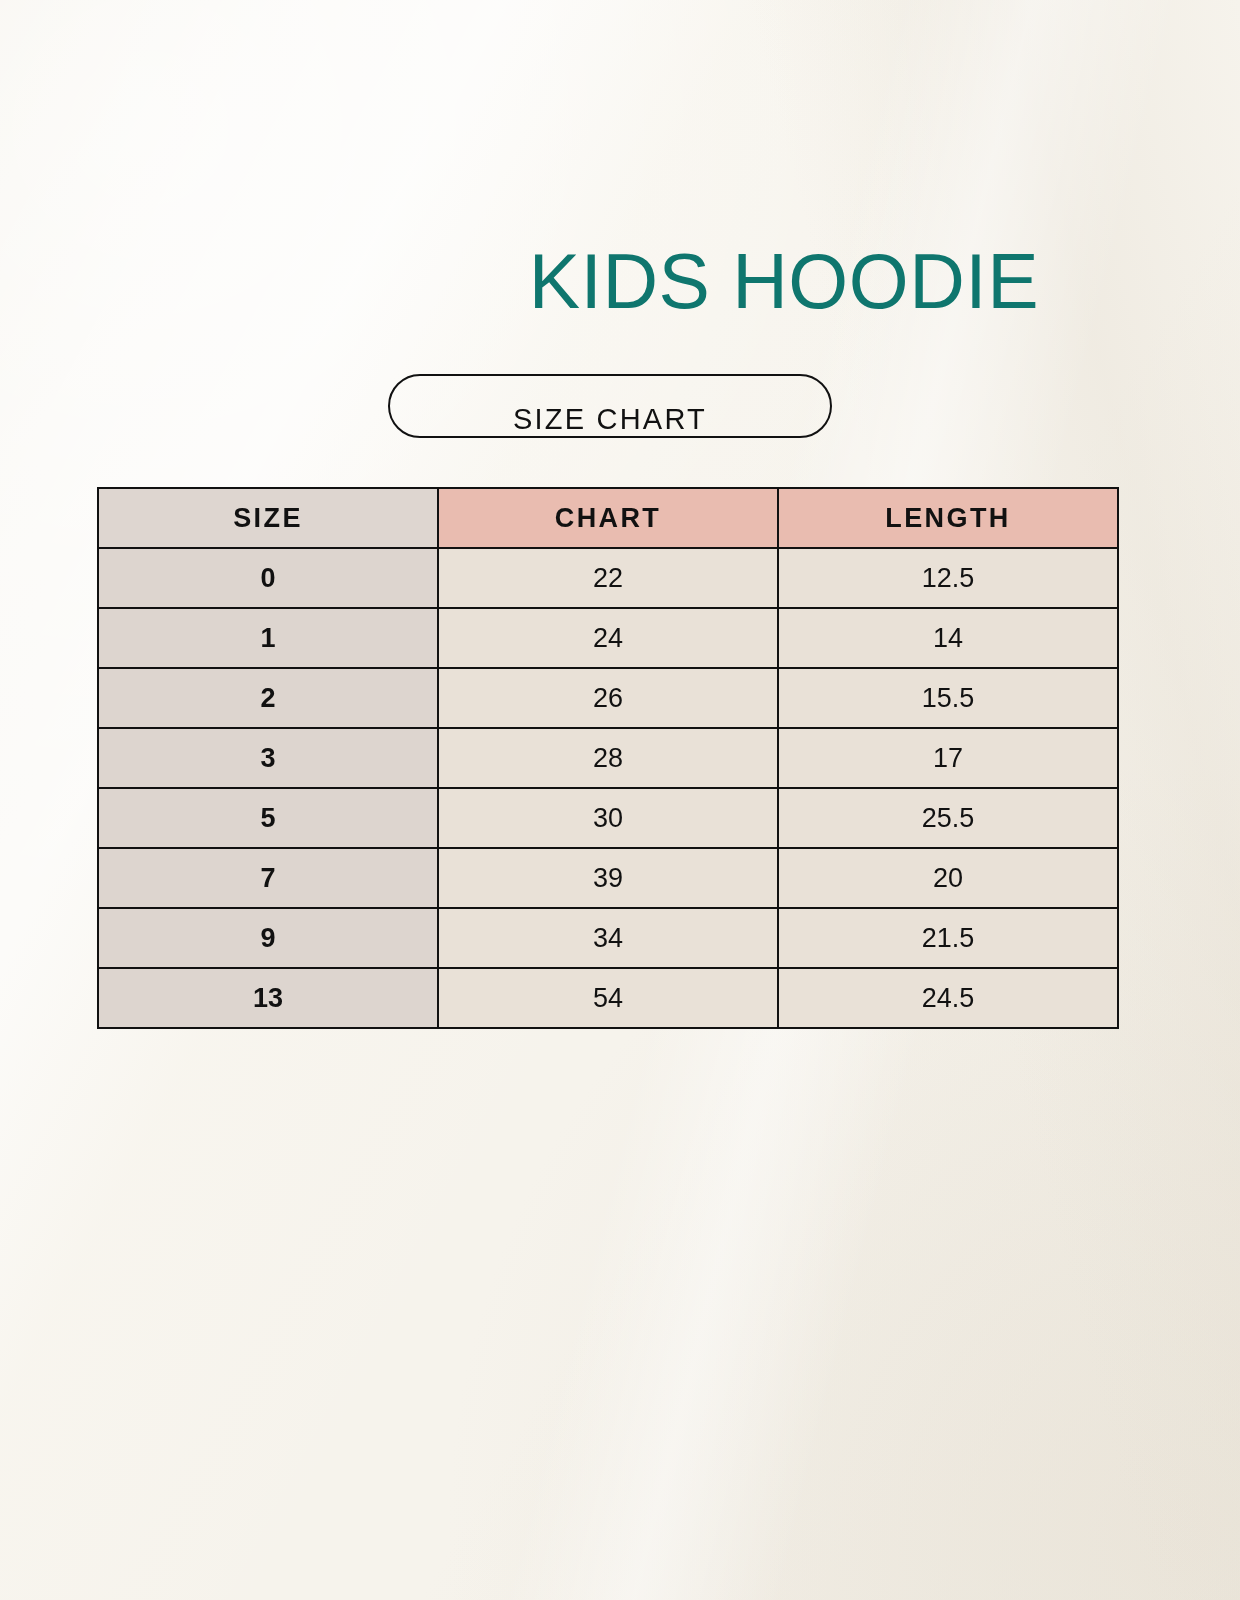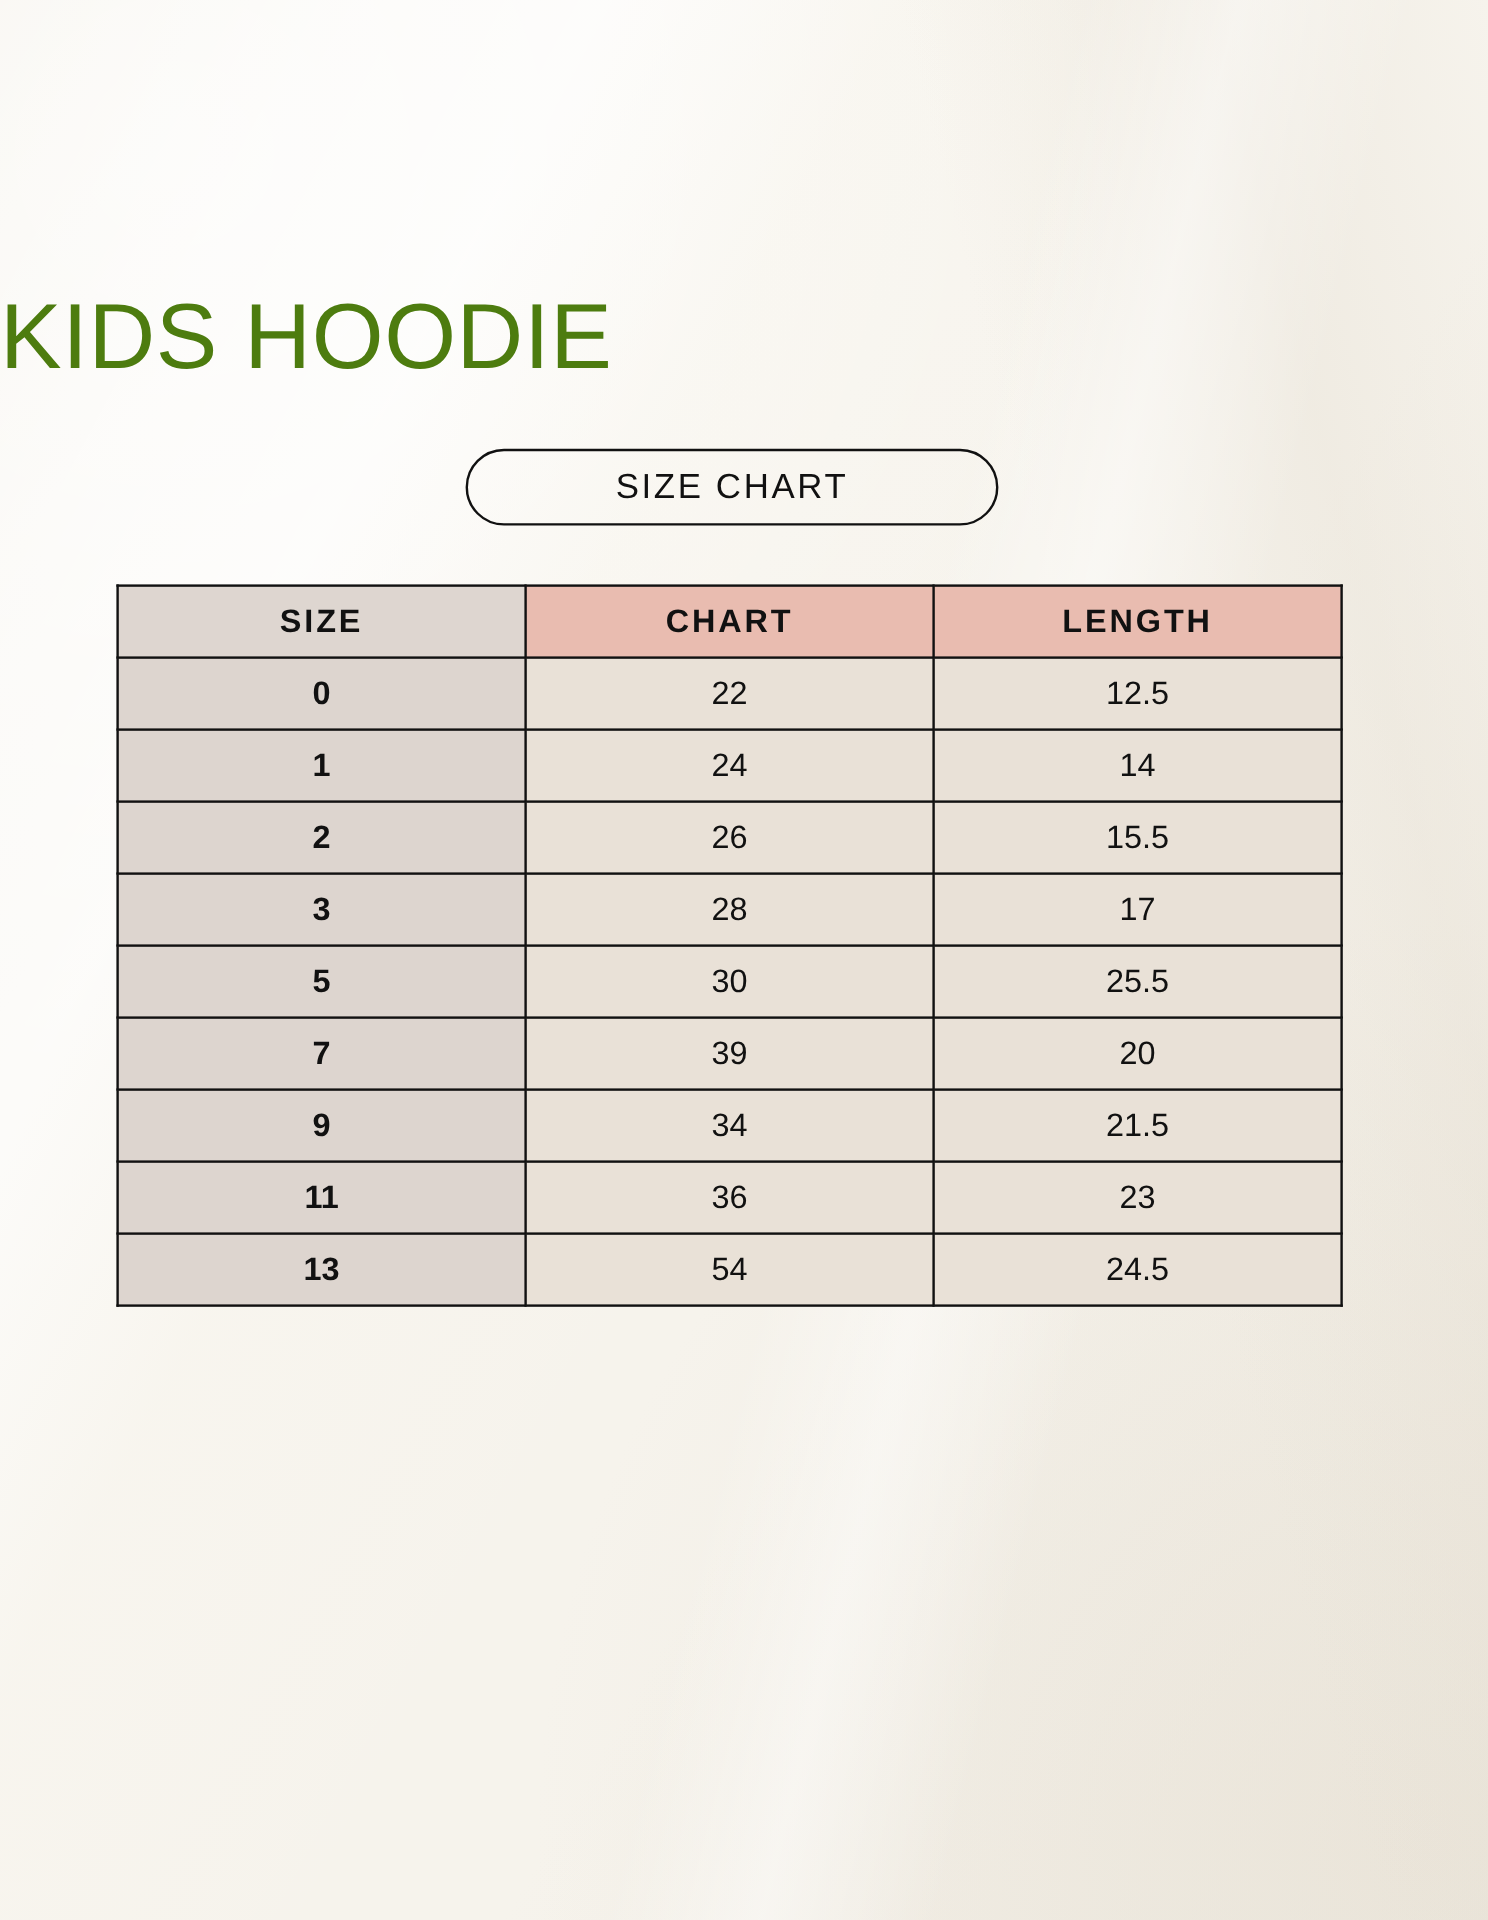--- a/index.html
+++ b/index.html
@@ -63,38 +63,38 @@
     width: 1240px;
     height: 1600px;
   }
 
   
   .title {
     position: absolute;
     left: 0;
     top: 243px;
     width: 1039px;
-    text-align: left;
+    text-align: right;
     font-size: 77px;
     font-weight: 400;
     letter-spacing: 0.5px;
     line-height: 1;
-    color: #4d7c0f;
+    color: #0f766e;
   }
 
   .badge {
     position: absolute;
     left: 388px;
     top: 374px;
     width: 444px;
     height: 64px;
     border: 2.5px solid #111111;
     border-radius: 40px;
     display: flex;
-    align-items: center;
+    align-items: flex-end;
     justify-content: center;
     background: transparent;
   }
   .badge-label {
     font-size: 29px;
     font-weight: 500;
     letter-spacing: 2.2px;
     color: #111111;
   }
 
@@ -276,31 +276,20 @@
             <span class="cell-val">9</span>
           </td>
           <td class="c-measure">
             <span class="cell-val">34</span>
           </td>
           <td class="c-measure">
             <span class="cell-val">21.5</span>
           </td>
         </tr>
 
-        <tr>
-          <td class="c-size">
-            <span class="cell-val">11</span>
-          </td>
-          <td class="c-measure">
-            <span class="cell-val">36</span>
-          </td>
-          <td class="c-measure">
-            <span class="cell-val">23</span>
-          </td>
-        </tr>
 
         <tr>
           <td class="c-size">
             <span class="cell-val">13</span>
           </td>
           <td class="c-measure">
             <span class="cell-val">54</span>
           </td>
           <td class="c-measure">
             <span class="cell-val">24.5</span>

